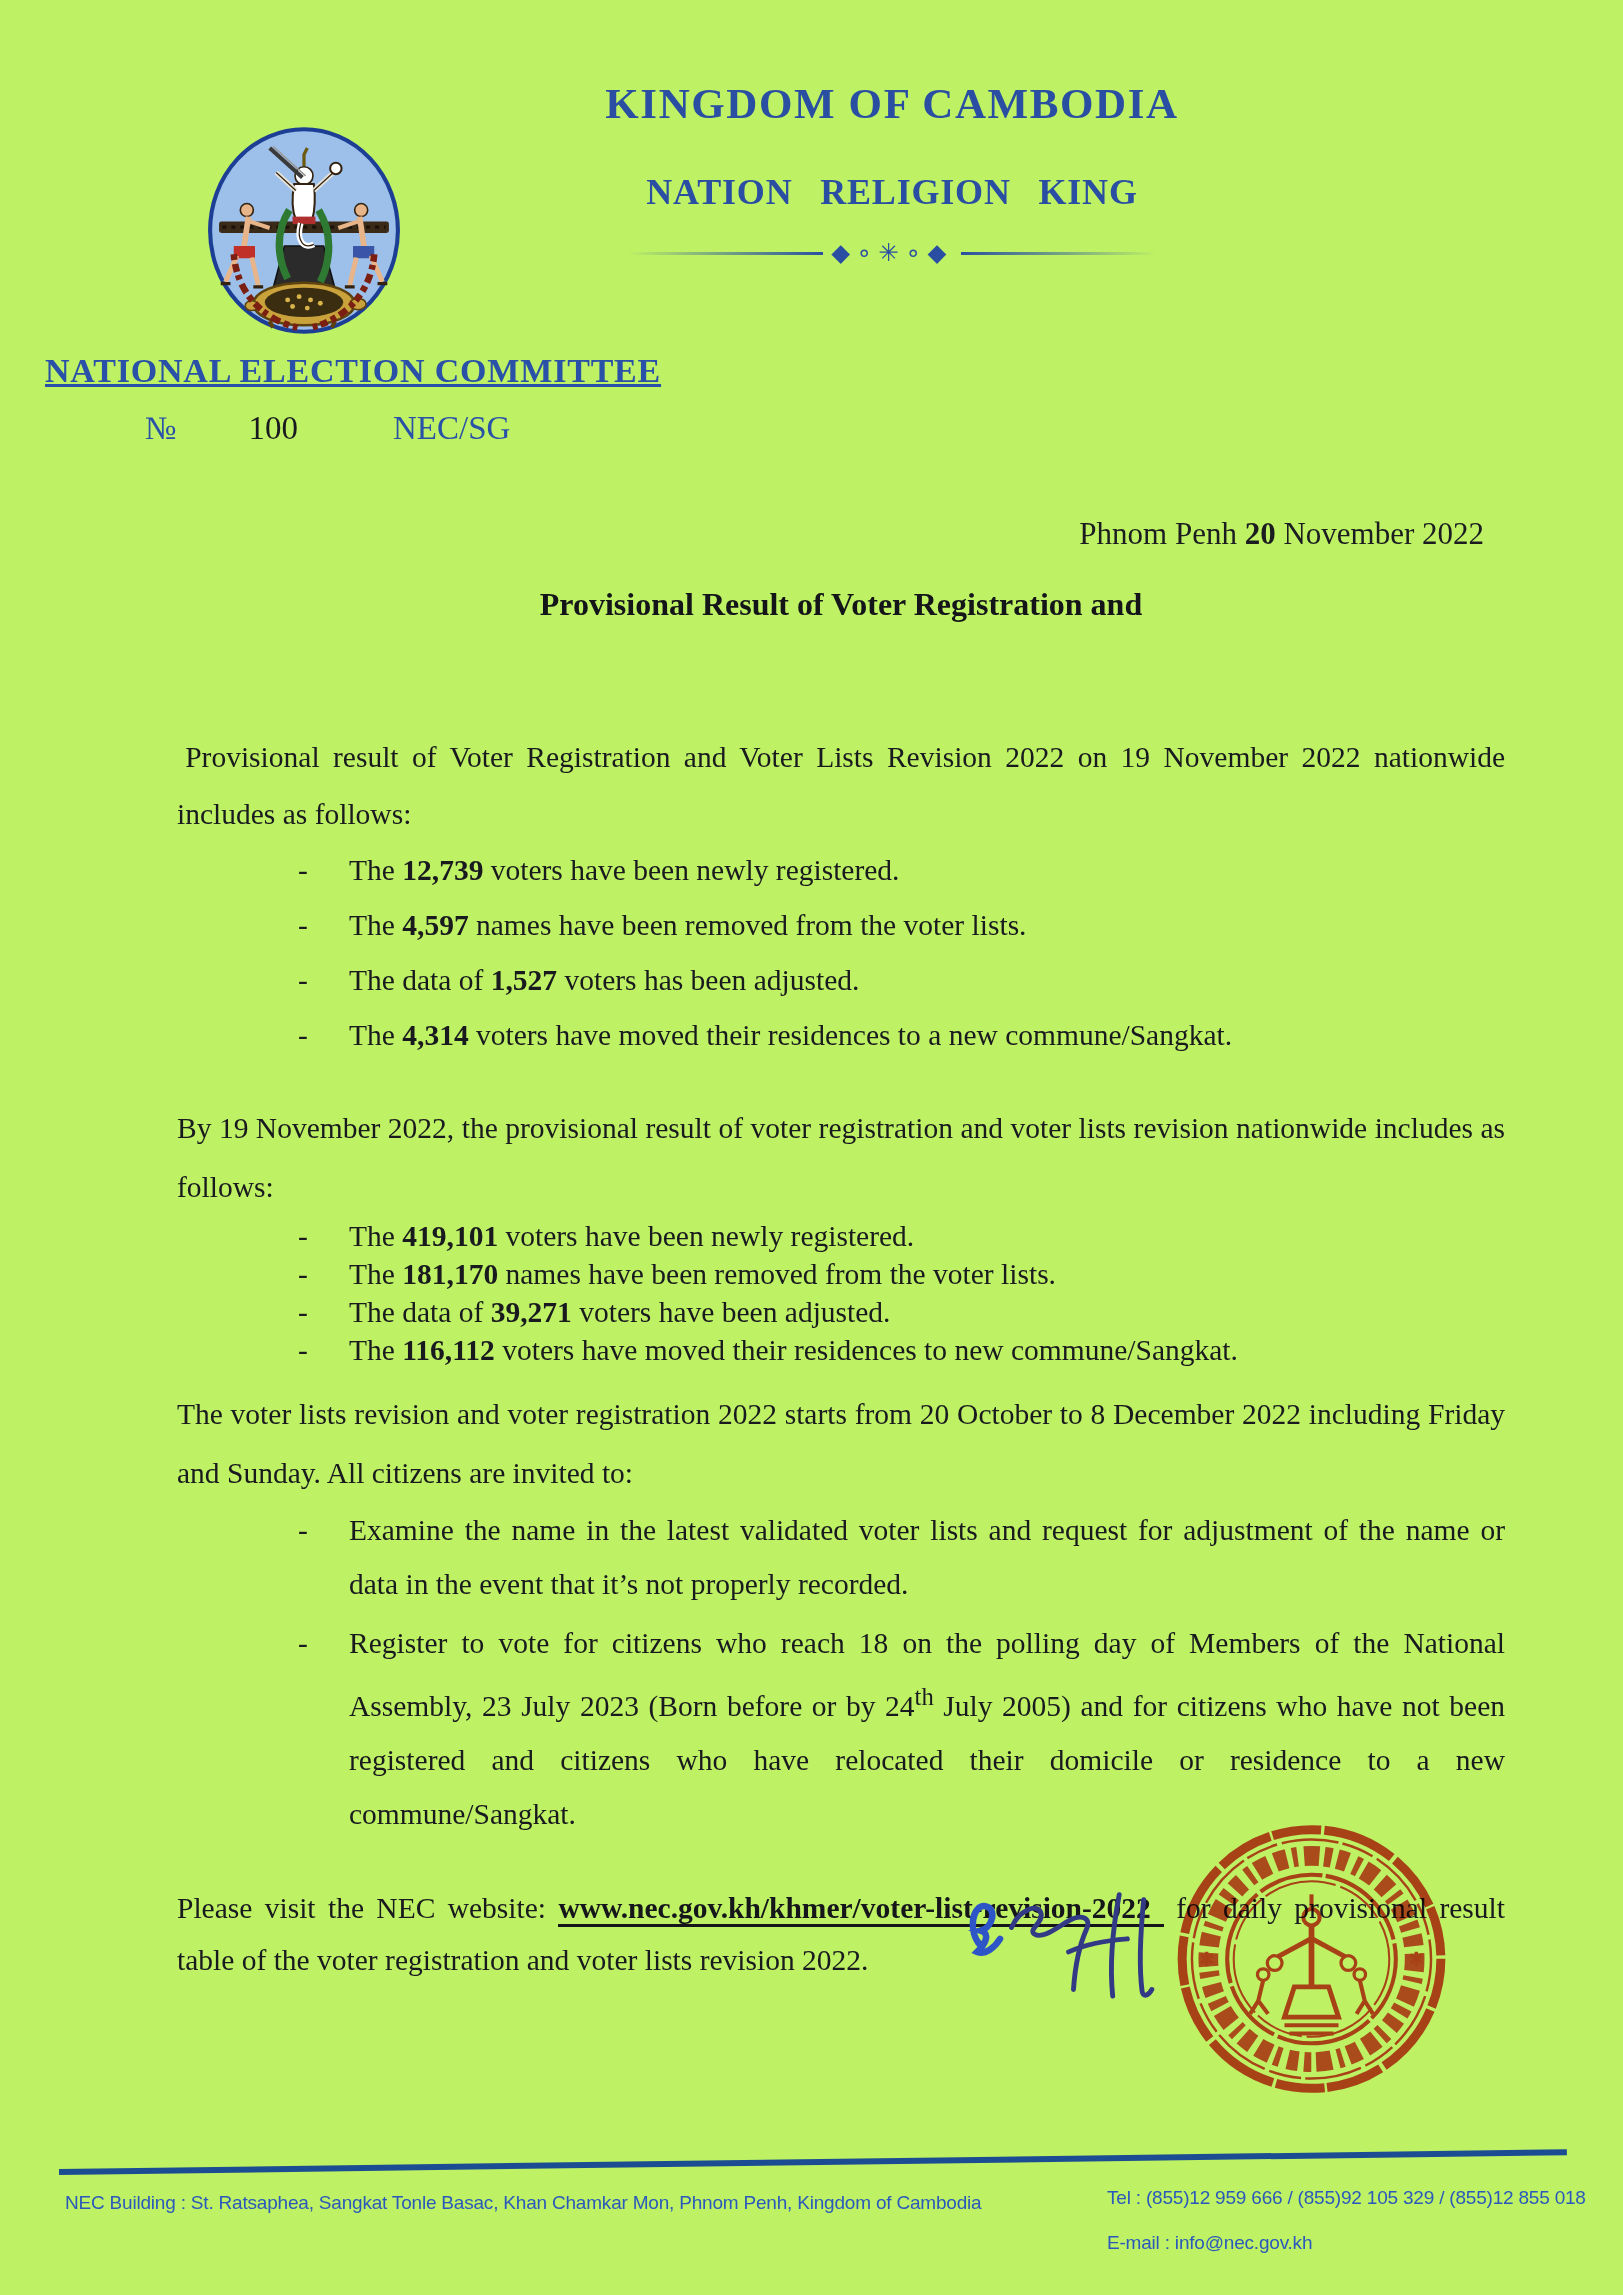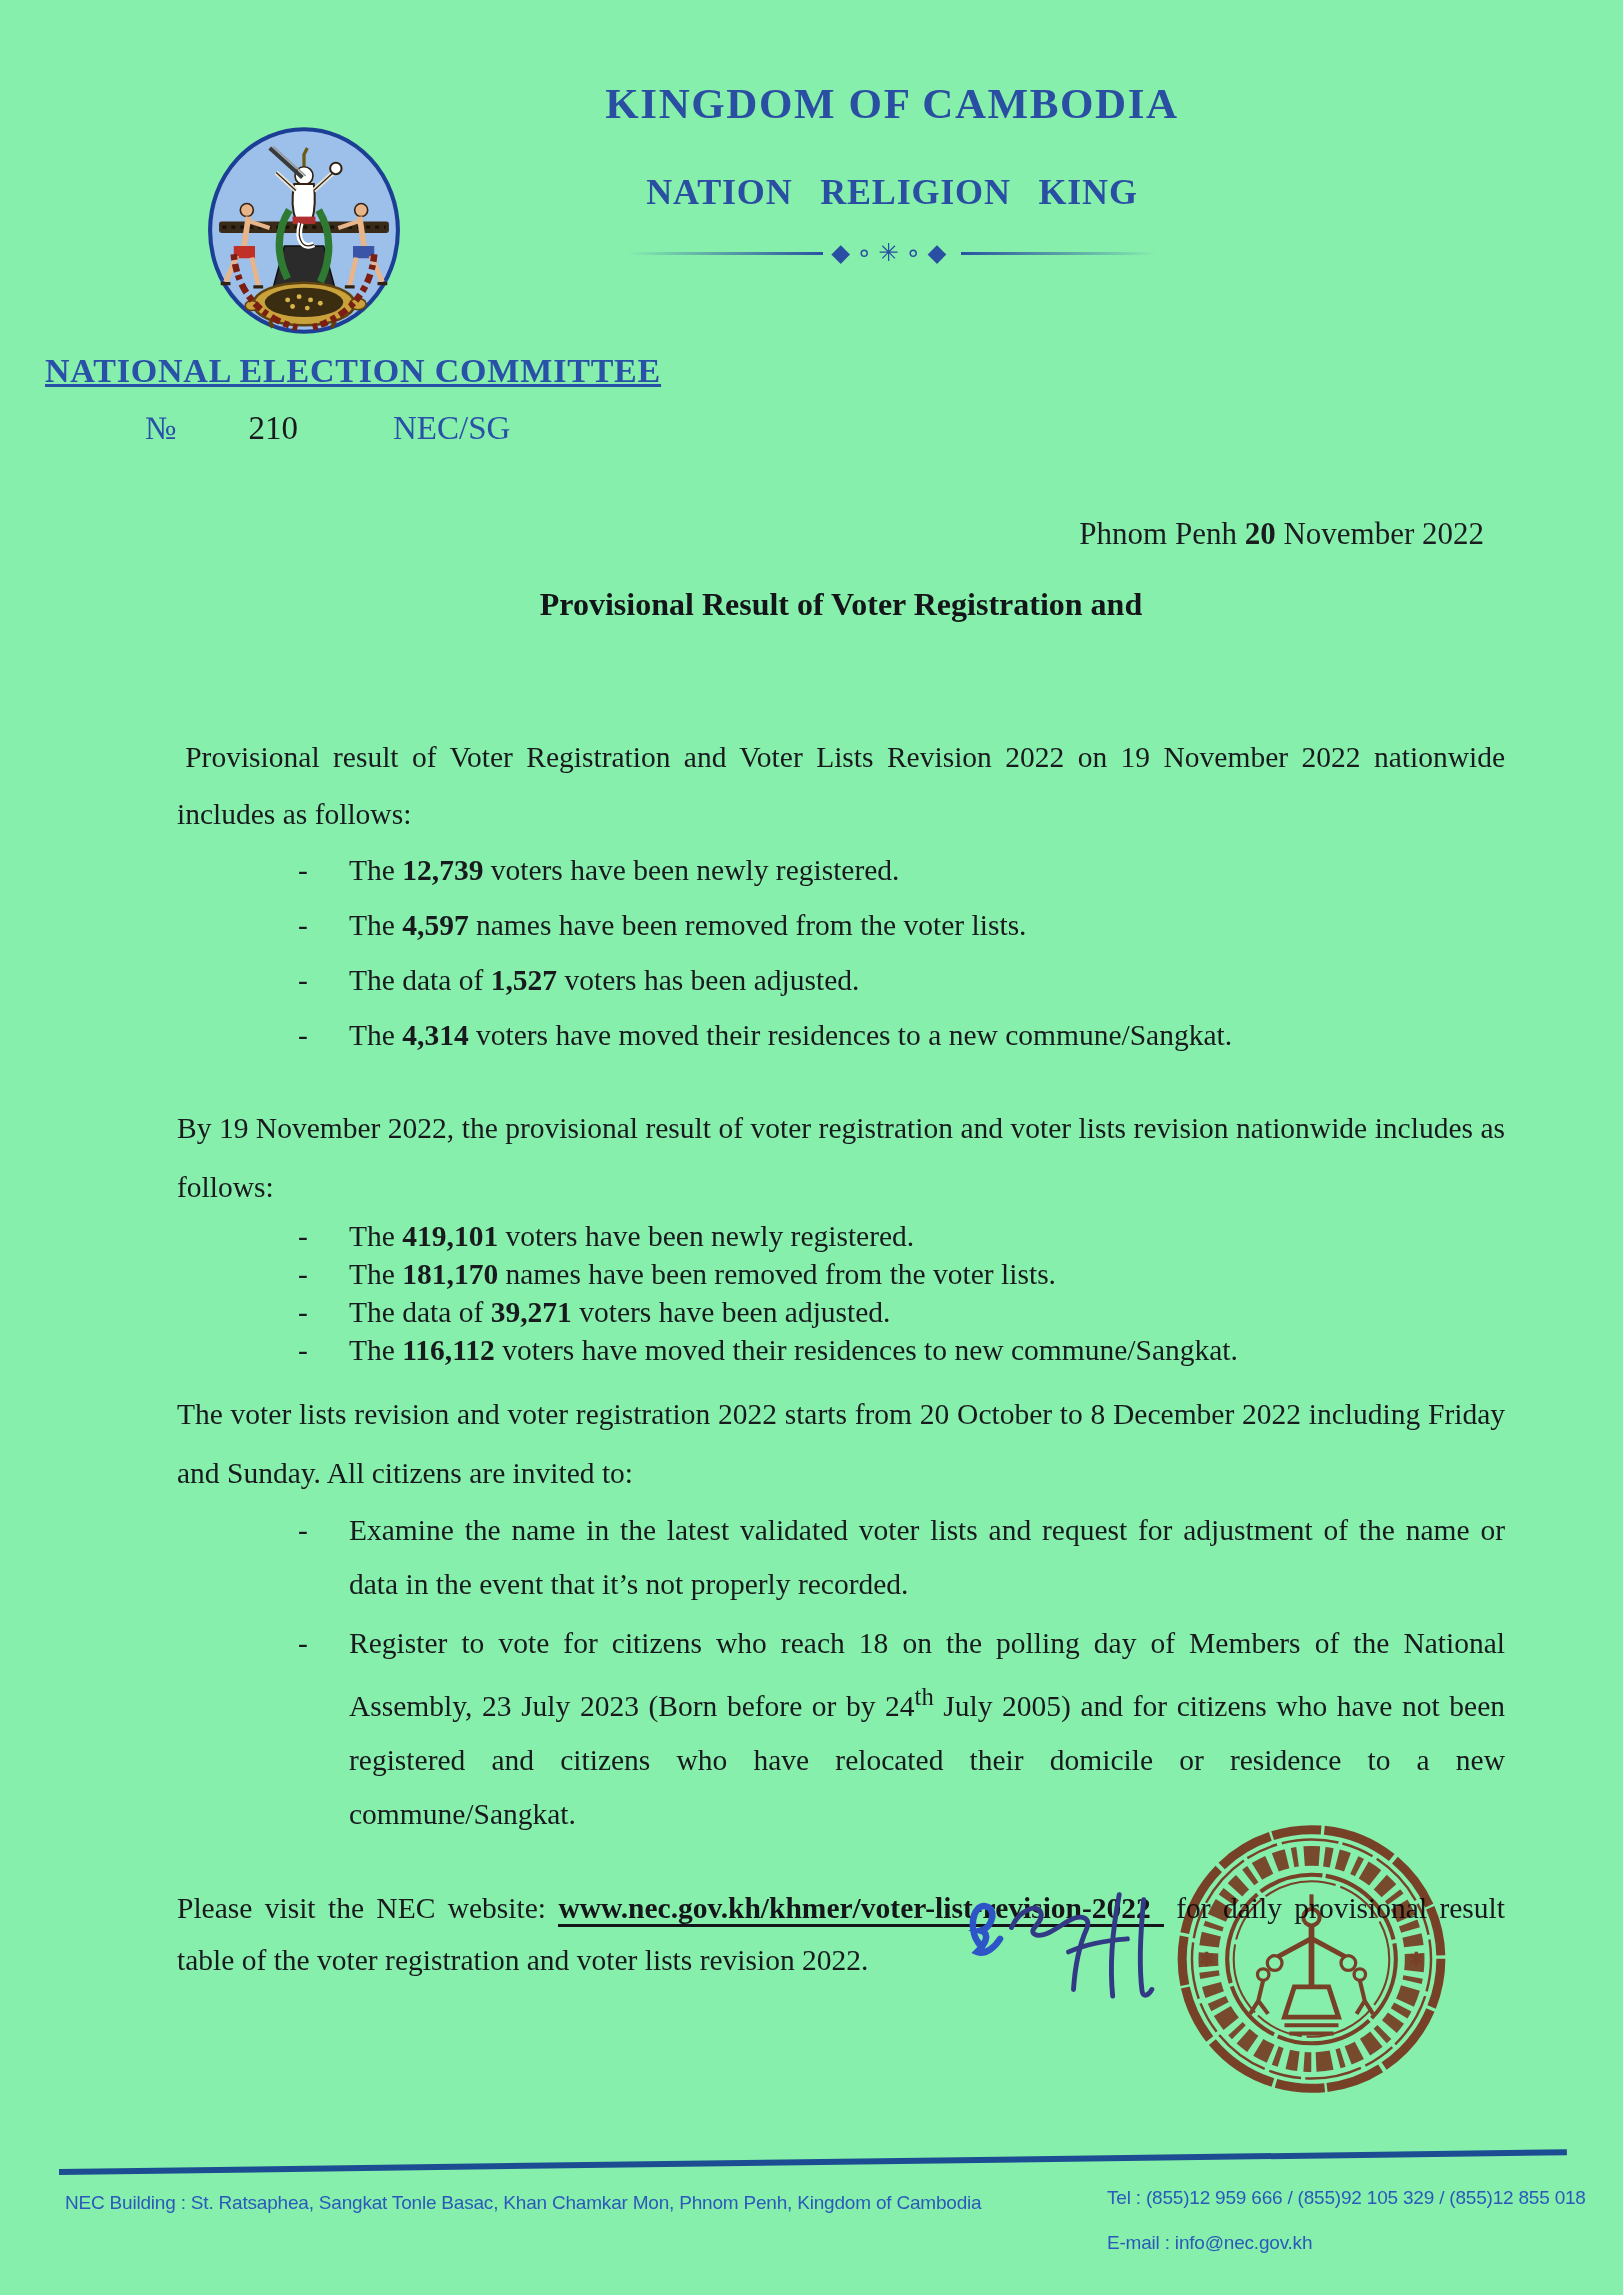--- a/index.html
+++ b/index.html
@@ -1,18 +1,18 @@
 <!DOCTYPE html>
 <html style="font-size:13px"><head>
 <meta charset="utf-8">
 <style>
   html,body { margin:0; padding:0; background:#e8e8e8; }
   .page {
     position:relative; width:1623px; height:2295px;
-    background:#86efac; overflow:hidden;
+    background:#bef264; overflow:hidden;
     font-family:"Liberation Serif", serif; color:#191a1e;
   }
   
   .emblem { position:absolute; left:206px; top:125px; width:196px; height:211px; }
   .hdr-titles { position:absolute; left:491px; top:79px; width:802px; text-align:center; color:#2a4fa2; }
   .kingdom { font-size:43px; font-weight:bold; letter-spacing:1.6px; }
   .motto   { font-size:36px; font-weight:bold; margin-top:43px; word-spacing:18px; letter-spacing:0.8px; }
   .ornament { margin-top:28px; display:flex; align-items:center; justify-content:center; gap:8.2px; }
   .orn-line { height:2.5px; width:196px; }
   .orn-line.l { background:linear-gradient(to right, rgba(42,79,162,0), #2a4fa2); }
@@ -121,21 +121,21 @@
     <div class="ornament">
       <span class="orn-line l"></span>
       <span class="orn-glyphs">◆∘✳∘◆</span>
       <span class="orn-line r"></span>
     </div>
   </div>
 
   <div class="org-block">
     <div class="org-name">NATIONAL ELECTION COMMITTEE</div>
     <div class="ref-line">
-      <span>№</span><span class="ref-no">210</span><span class="ref-sfx">NEC/SG</span>
+      <span>№</span><span class="ref-no">100</span><span class="ref-sfx">NEC/SG</span>
     </div>
   </div>
 
   <div class="date-line">
     <span>Phnom Penh </span><b>20</b><span> November 2022</span>
   </div>
 
   <div class="title-block">
     <div>Provisional Result of Voter Registration and</div>
   </div>

